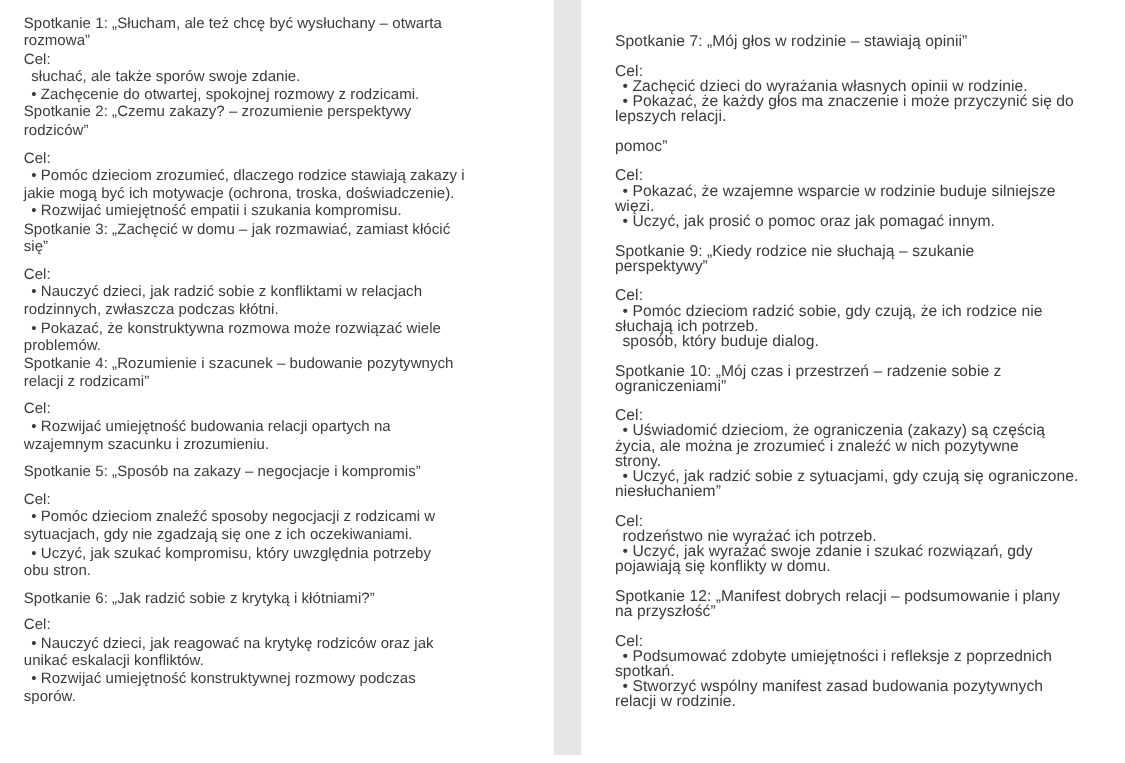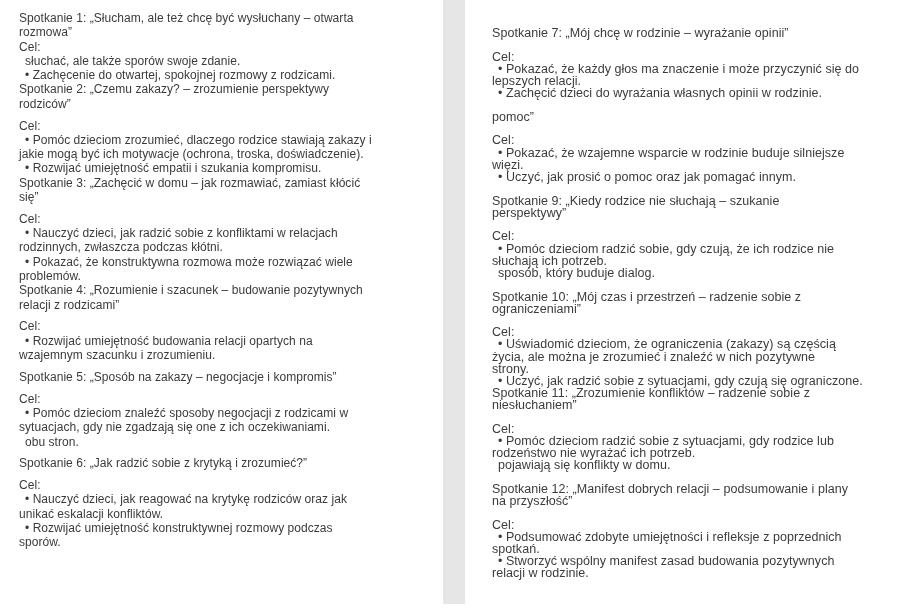--- a/index.html
+++ b/index.html
@@ -115,51 +115,52 @@
         <div class="line">Spotkanie 5: „Sposób na zakazy – negocjacje i kompromis”</div>
       </div>
       <div class="block cel gap">
         <div class="line">Cel:</div>
       </div>
       <div class="block bullet">
         <div class="line">• Pomóc dzieciom znaleźć sposoby negocjacji z rodzicami w</div>
         <div class="line">sytuacjach, gdy nie zgadzają się one z ich oczekiwaniami.</div>
       </div>
       <div class="block bullet">
+        <div class="line">• Uczyć, jak szukać kompromisu, który uwzględnia potrzeby</div>
         <div class="line">obu stron.</div>
       </div>
       <div class="block title gap">
-        <div class="line">Spotkanie 6: „Jak radzić sobie z krytyką i zrozumieć?”</div>
+        <div class="line">Spotkanie 6: „Jak radzić sobie z krytyką i kłótniami?”</div>
       </div>
       <div class="block cel gap">
         <div class="line">Cel:</div>
       </div>
       <div class="block bullet">
         <div class="line">• Nauczyć dzieci, jak reagować na krytykę rodziców oraz jak</div>
         <div class="line">unikać eskalacji konfliktów.</div>
       </div>
       <div class="block bullet">
         <div class="line">• Rozwijać umiejętność konstruktywnej rozmowy podczas</div>
         <div class="line">sporów.</div>
       </div>
     </div>
   <div class="gutter"></div>
   <div class="col col-right">
       <div class="block title">
-        <div class="line">Spotkanie 7: „Mój chcę w rodzinie – wyrażanie opinii”</div>
-      </div>
-      <div class="block cel gap">
-        <div class="line">Cel:</div>
+        <div class="line">Spotkanie 7: „Mój głos w rodzinie – stawiają opinii”</div>
+      </div>
+      <div class="block cel gap">
+        <div class="line">Cel:</div>
+      </div>
+      <div class="block bullet">
+        <div class="line">• Zachęcić dzieci do wyrażania własnych opinii w rodzinie.</div>
       </div>
       <div class="block bullet">
         <div class="line">• Pokazać, że każdy głos ma znaczenie i może przyczynić się do</div>
         <div class="line">lepszych relacji.</div>
-      </div>
-      <div class="block bullet">
-        <div class="line">• Zachęcić dzieci do wyrażania własnych opinii w rodzinie.</div>
       </div>
       <div class="block title gap">
         <div class="line">pomoc”</div>
       </div>
       <div class="block cel gap">
         <div class="line">Cel:</div>
       </div>
       <div class="block bullet">
         <div class="line">• Pokazać, że wzajemne wsparcie w rodzinie buduje silniejsze</div>
         <div class="line">więzi.</div>
@@ -190,31 +191,30 @@
       </div>
       <div class="block bullet">
         <div class="line">• Uświadomić dzieciom, że ograniczenia (zakazy) są częścią</div>
         <div class="line">życia, ale można je zrozumieć i znaleźć w nich pozytywne</div>
         <div class="line">strony.</div>
       </div>
       <div class="block bullet">
         <div class="line">• Uczyć, jak radzić sobie z sytuacjami, gdy czują się ograniczone.</div>
       </div>
       <div class="block title">
-        <div class="line">Spotkanie 11: „Zrozumienie konfliktów – radzenie sobie z</div>
         <div class="line">niesłuchaniem”</div>
       </div>
       <div class="block cel gap">
         <div class="line">Cel:</div>
       </div>
       <div class="block bullet">
-        <div class="line">• Pomóc dzieciom radzić sobie z sytuacjami, gdy rodzice lub</div>
         <div class="line">rodzeństwo nie wyrażać ich potrzeb.</div>
       </div>
       <div class="block bullet">
+        <div class="line">• Uczyć, jak wyrażać swoje zdanie i szukać rozwiązań, gdy</div>
         <div class="line">pojawiają się konflikty w domu.</div>
       </div>
       <div class="block title gap">
         <div class="line">Spotkanie 12: „Manifest dobrych relacji – podsumowanie i plany</div>
         <div class="line">na przyszłość”</div>
       </div>
       <div class="block cel gap">
         <div class="line">Cel:</div>
       </div>
       <div class="block bullet">

